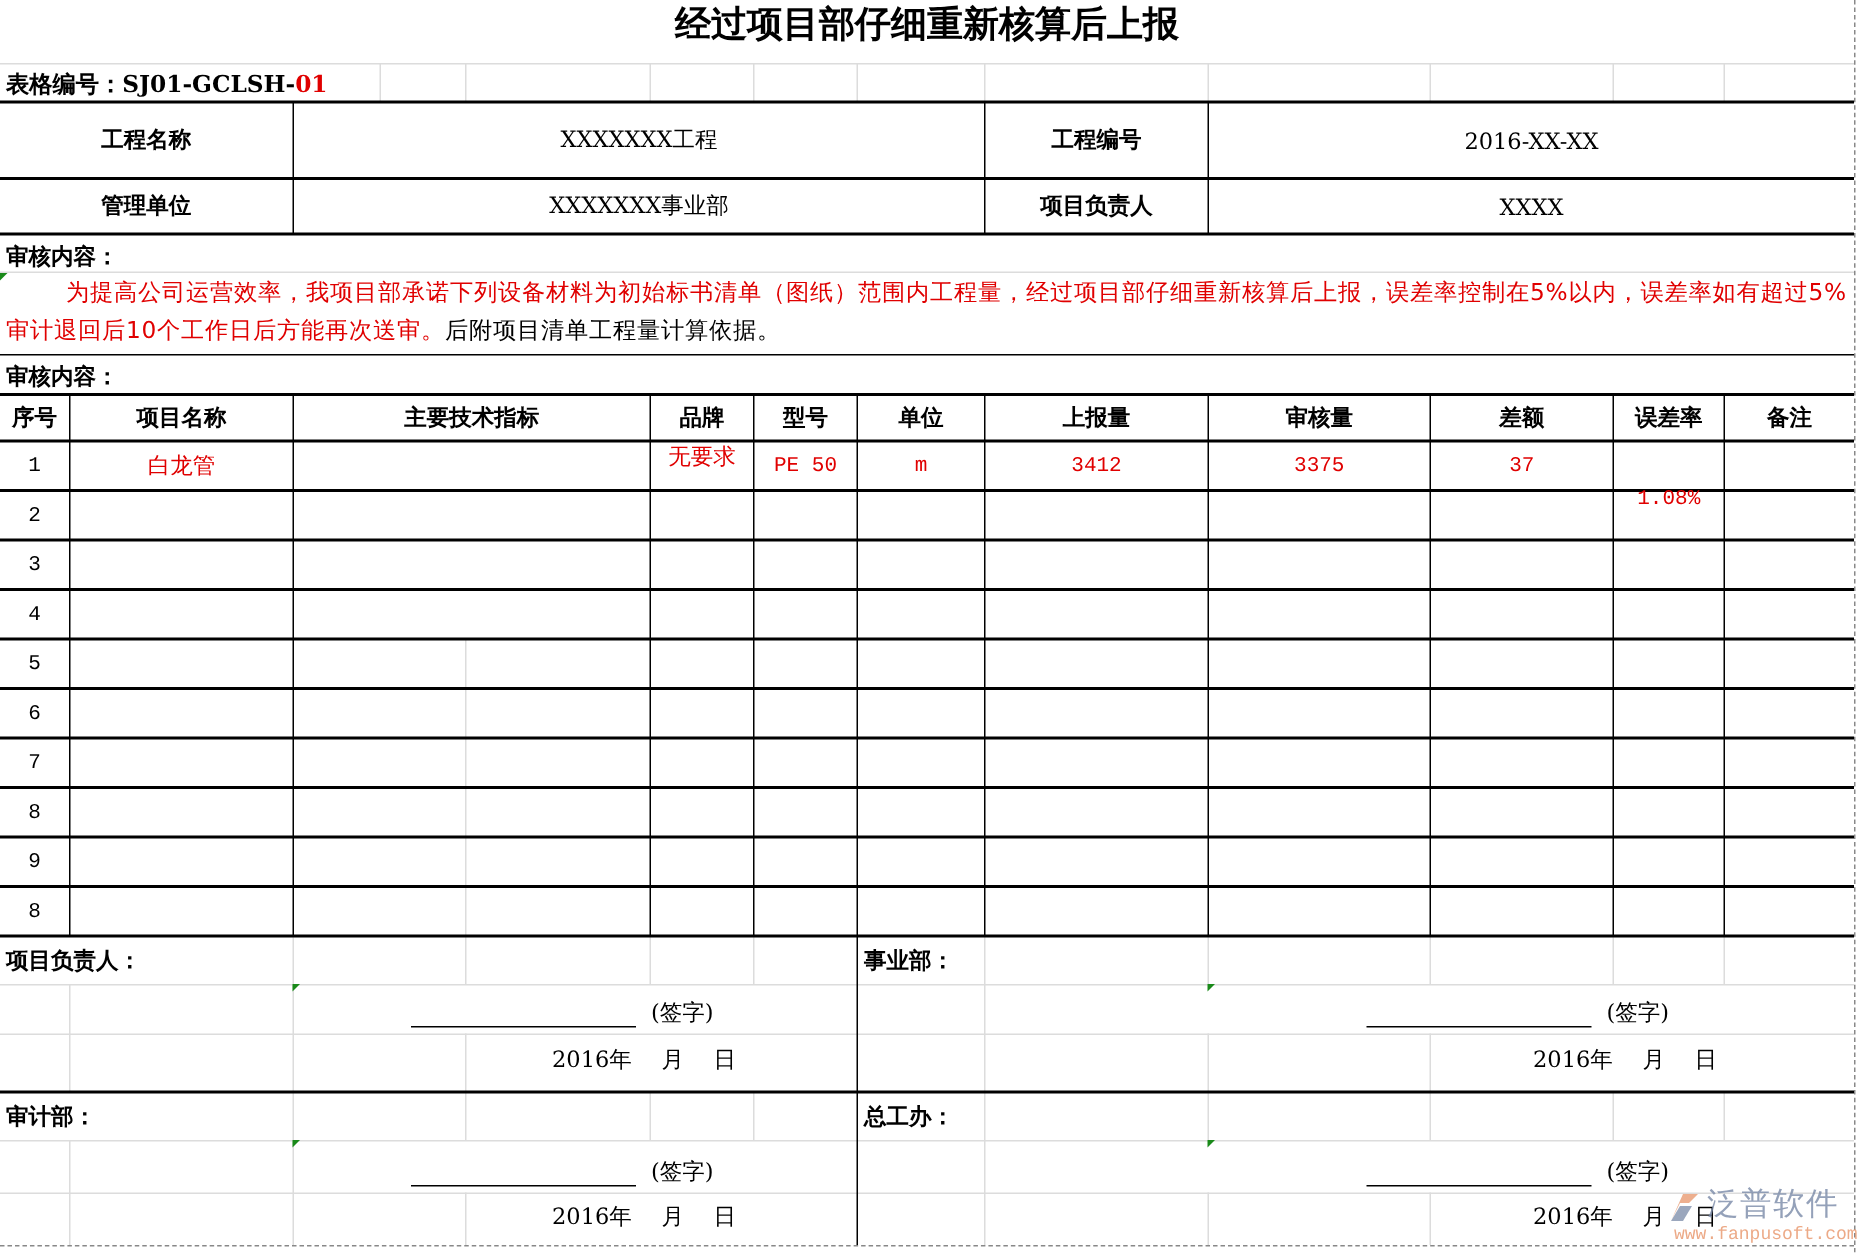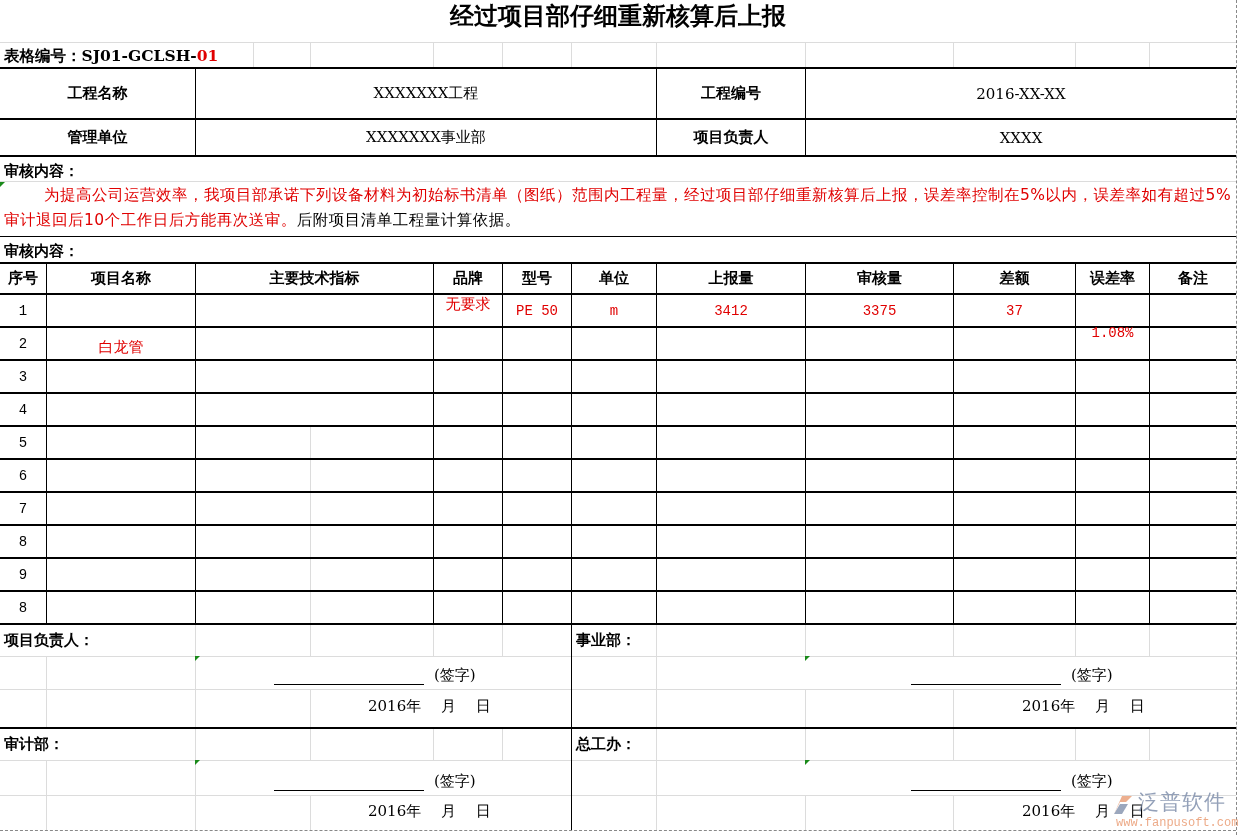--- a/index.html
+++ b/index.html
@@ -129,21 +129,21 @@
   <div class="abs cell hdr" style="left:572px;top:264px;width:84px;height:29px;">单位</div>
   <div class="abs cell hdr" style="left:657px;top:264px;width:148px;height:29px;">上报量</div>
   <div class="abs cell hdr" style="left:806px;top:264px;width:147px;height:29px;">审核量</div>
   <div class="abs cell hdr" style="left:954px;top:264px;width:121px;height:29px;">差额</div>
   <div class="abs cell hdr" style="left:1076px;top:264px;width:73px;height:29px;">误差率</div>
   <div class="abs cell hdr" style="left:1150px;top:264px;width:86px;height:29px;">备注</div>
 </div>
 
 <div>
   <div class="abs cell mono" style="left:0;top:295px;width:46px;height:31px;">1</div>
-  <div class="abs cell red" style="left:47px;top:295px;width:148px;height:31px;font-family:'DejaVu Sans',sans-serif;margin-top:37px;">白龙管</div>
+  <div class="abs cell red" style="left:47px;top:295px;width:148px;height:31px;font-family:'DejaVu Sans',sans-serif;">白龙管</div>
   <div class="abs cell" style="left:196px;top:295px;width:237px;height:31px;"></div>
   <div class="abs cell red" style="left:434px;top:295px;width:68px;height:18px;font-family:'DejaVu Sans',sans-serif;text-align:center;">无要求</div>
   <div class="abs cell red mono" style="left:503px;top:295px;width:68px;height:31px;">PE 50</div>
   <div class="abs cell red mono" style="left:572px;top:295px;width:84px;height:31px;">m</div>
   <div class="abs cell red mono" style="left:657px;top:295px;width:148px;height:31px;">3412</div>
   <div class="abs cell red mono" style="left:806px;top:295px;width:147px;height:31px;">3375</div>
   <div class="abs cell red mono" style="left:954px;top:295px;width:121px;height:31px;">37</div>
   <div class="abs cell red mono" style="left:1076px;top:295px;width:73px;height:31px;margin-top:22px;">1.08%</div>
   <div class="abs cell" style="left:1150px;top:295px;width:86px;height:31px;"></div>
 </div>

